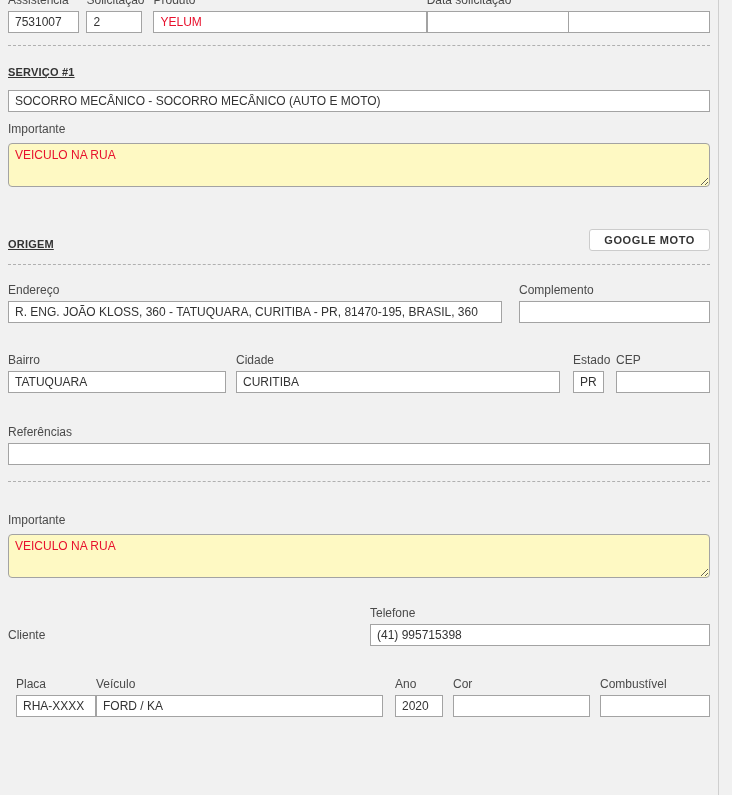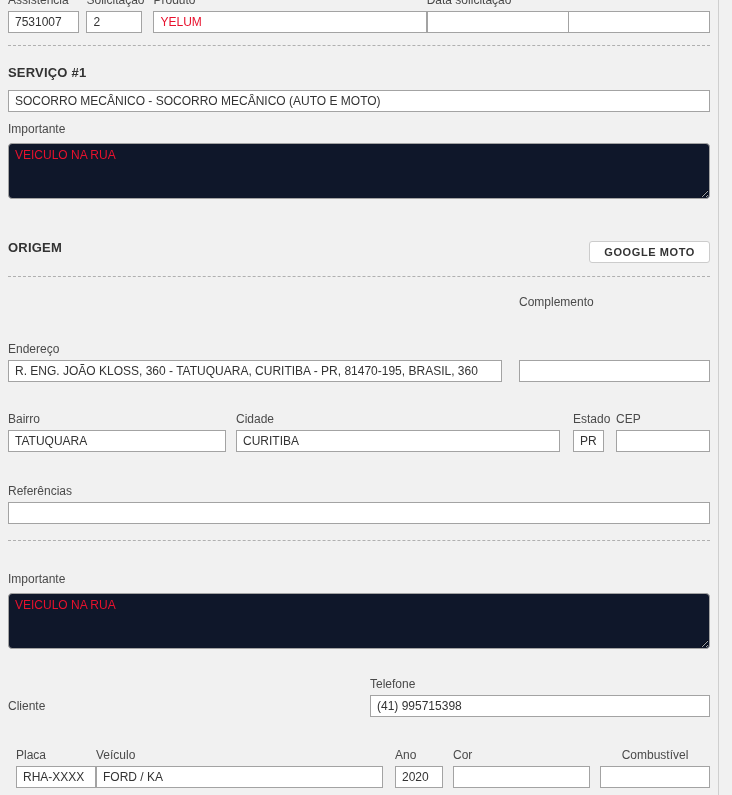--- a/index.html
+++ b/index.html
@@ -29,80 +29,81 @@
     border: 1px solid #a3a3a3;
     background: #ffffff;
     padding: 0 6px;
     font-family: "Liberation Sans", sans-serif;
     font-size: 12px; color: #333333;
     width: 100%;
     border-radius: 0;
     outline: none;
   }
   textarea {
-    height: 56px; width: 702px;
+    height: 44px; width: 702px;
     border: 1px solid #a3a3a3;
     border-radius: 4px;
-    background: #0f172a;
+    background: #fef9c3;
     padding: 4px 6px;
     font-family: "Liberation Sans", sans-serif;
     font-size: 12px; color: #333333;
     resize: both;
     outline: none;
   }
   .red, input.red, textarea.red { color: #e8112d; }
 
   .sep {
     border: none;
     border-top: 1px dashed #b0b0b0;
     height: 0; width: 702px;
   }
   h2.section-title {
-    font-size: 13px; line-height: 13px;
+    font-size: 11px; line-height: 13px;
     font-weight: bold; color: #333333;
     letter-spacing: 0.2px;
+    text-decoration: underline;
   }
 
   
   .row-top { margin-top: -7px; }
   .w-assist { width: 85px; }
   .w-solic  { width: 56px; margin-left: 7px; }
   .w-prod   { width: 325px; margin-left: 11px; }
   .date-group { margin-left: auto; }
   .date-inputs { display: flex; }
   .w-date1 { width: 101px; }
   .w-date2 { width: 102px; margin-left: -1px; }
 
   .sep1 { margin-top: 12px; }
   .title-servico { margin-top: 20px; }
   .service-input { margin-top: 11px; }
   .important-1 { margin-top: 10px; }
   .textarea-gap { margin-top: 3px; }
 
   .origem-row {
     margin-top: 42px;
-    display: flex; align-items: flex-start; justify-content: space-between;
+    display: flex; align-items: flex-end; justify-content: space-between;
     height: 22px;
   }
   .btn {
     height: 22px;
     padding: 0 14px;
     background: #ffffff;
     border: 1px solid #cccccc;
     border-radius: 3px;
     font-family: "Liberation Sans", sans-serif;
     font-size: 11px; font-weight: bold; color: #333333;
     letter-spacing: 0.6px;
     cursor: pointer;
   }
   .sep2 { margin-top: 13px; }
 
   .row-endereco { margin-top: 18px; }
   .w-endereco { flex: 1; }
-  .w-complemento { width: 191px; margin-left: 17px; gap: 47px; }
+  .w-complemento { width: 191px; margin-left: 17px; }
 
   .row-bairro { margin-top: 30px; }
   .w-bairro { width: 218px; }
   .w-cidade { width: 324px; margin-left: 10px; }
   .w-estado { width: 31px; margin-left: 13px; }
   .w-cep    { width: 94px; margin-left: 12px; }
 
   .row-ref { margin-top: 32px; }
   .w-full { width: 702px; }
 
@@ -113,21 +114,21 @@
 
   .row-cliente { margin-top: 28px; }
   .w-cliente { width: 352px; }
   .w-telefone { width: 340px; margin-left: 10px; }
 
   .row-veiculo { margin-top: 31px; }
   .w-veiculo { width: 287px; }
   .w-placa { width: 80px; margin-left: 8px; }
   .w-ano { width: 48px; margin-left: 12px; }
   .w-cor { width: 137px; margin-left: 10px; }
-  .w-comb { width: 110px; margin-left: 10px; align-items: center; }
+  .w-comb { width: 110px; margin-left: 10px; }
 </style>
 </head>
 <body>
 
 <div class="page">
   <div class="form">
 
     <div class="row row-top">
       <div class="field w-assist">
         <label>Assistência</label>

